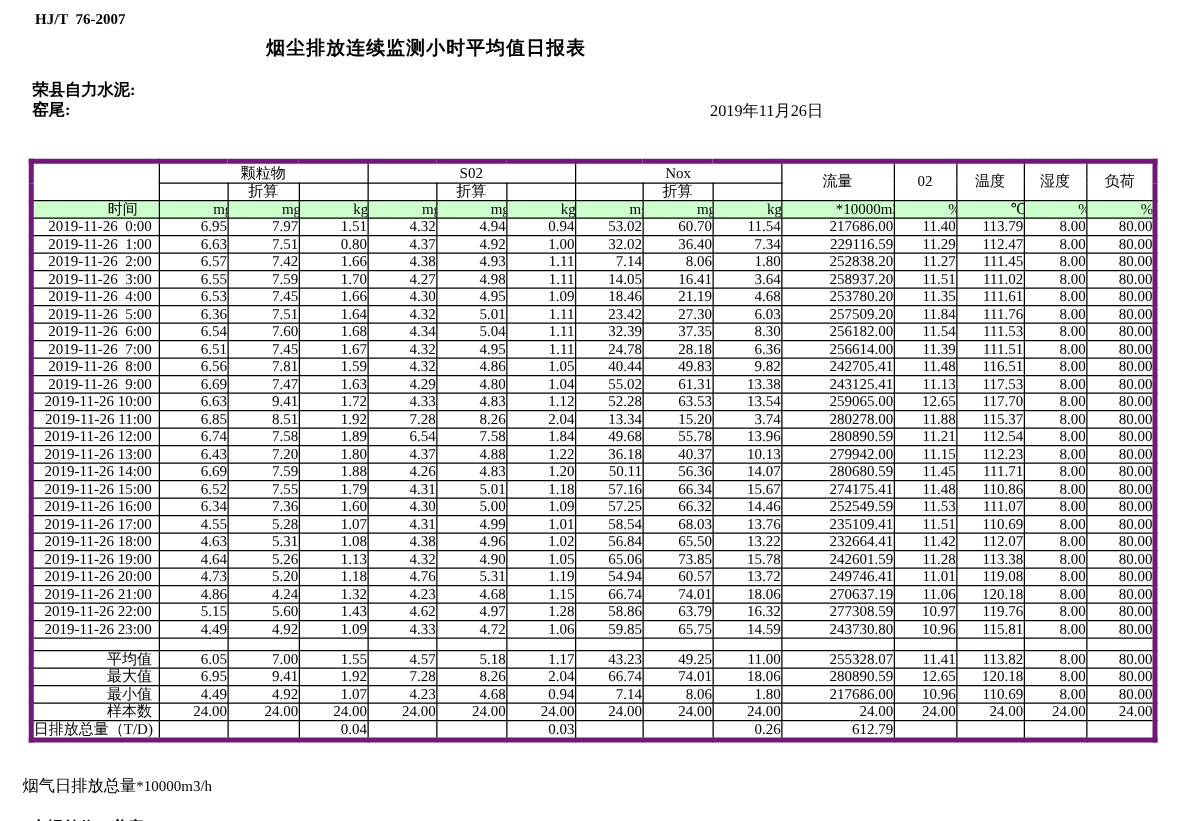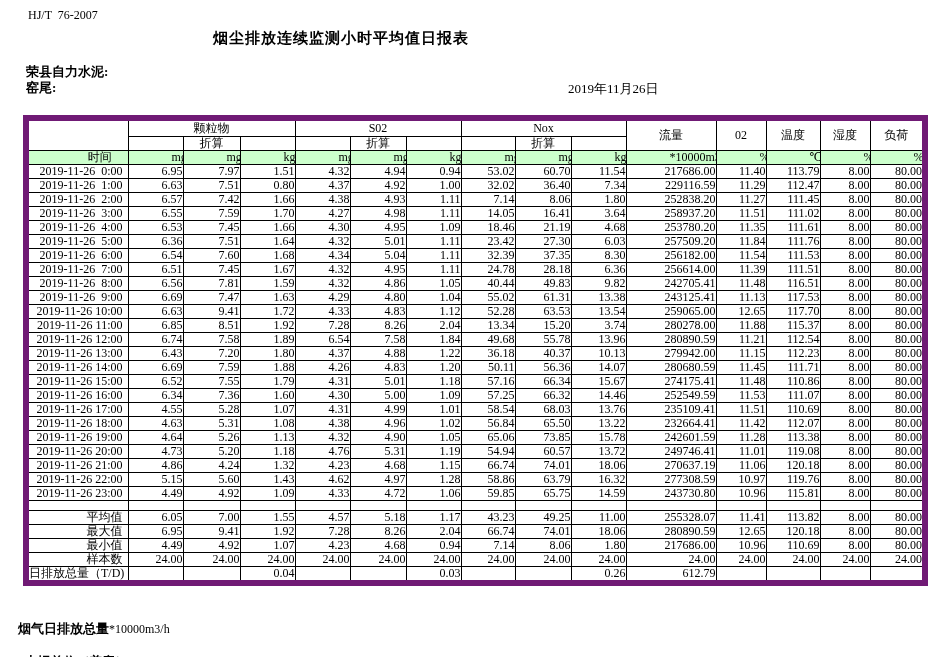--- a/index.html
+++ b/index.html
@@ -2,45 +2,45 @@
 <html><head>
 <meta charset="utf-8">
 <style>
   html,body { margin:0; padding:0; }
   body {
     width:944px; height:657px; background:#ffffff; color:#000;
     font-family:"Liberation Serif","DejaVu Serif",serif;
     position:relative; overflow:hidden;
   }
   .abs { position:absolute; white-space:pre; }
-  .standard { left:28px; top:8px; font-size:12px; font-weight:normal; }
+  .standard { left:28px; top:8px; font-size:12px; font-weight:bold; }
   .title { left:213px; top:29px; font-size:15px; font-weight:bold; letter-spacing:1px; }
   .company { left:26px; top:63px; font-size:13px; font-weight:bold; }
   .location { left:26px; top:79px; font-size:13px; font-weight:bold; }
   .date { left:568px; top:80px; font-size:13px; }
 
   table.report {
-    position:absolute; left:23px; top:115px; width:899px;
+    position:absolute; left:23px; top:127px; width:899px;
     border-collapse:collapse; table-layout:fixed;
-    border:6px solid #701a75;
+    border:4px solid #701a75;
   }
   table.report td {
     border:1px solid #000; font-size:12px; line-height:13px;
     padding:0; overflow:hidden; white-space:pre;
   }
   thead td { text-align:center; }
   tr.h1 td { height:15px; }
   tr.h2 td { height:13px;margin-top:30px; }
   tr.h3 td { height:13px; background:#ccffcc;padding-left:43px; }
   tbody td { text-align:right; padding-right:8px; height:13px; }
   tbody td.time-cell, tbody td.label-cell { padding-right:5px; }
   tr.sep td { height:9px; }
 
   .foot-note { left:18px; top:620px; font-size:13px; }
-  .foot-note .cn { font-weight:bold; }
+  .foot-note .cn { font-weight:normal; }
   .foot-note .ascii { font-weight:normal; font-size:12px; }
   .foot-unit { left:18px; top:637px; font-size:13px; font-weight:bold; }
   .unit-pos { position:absolute; left:189px; top:20px;margin-left:15px; }
 </style>
 </head>
 <body>
 
 <div class="abs standard">HJ/T  76-2007</div>
 <div class="abs title">烟尘排放连续监测小时平均值日报表</div>
 <div class="abs company">荣县自力水泥:</div>

